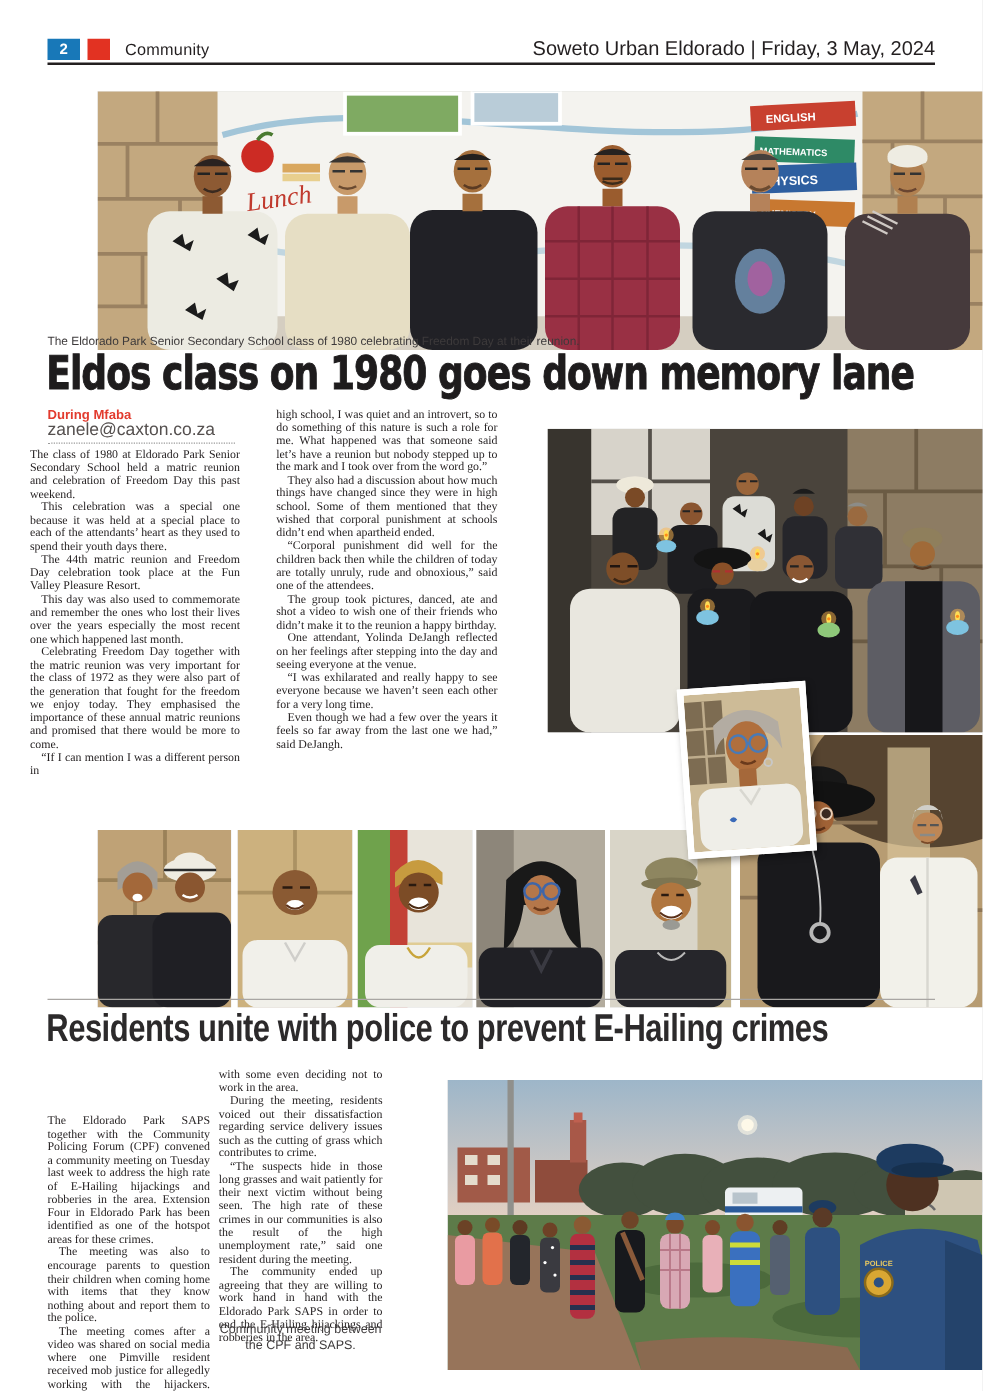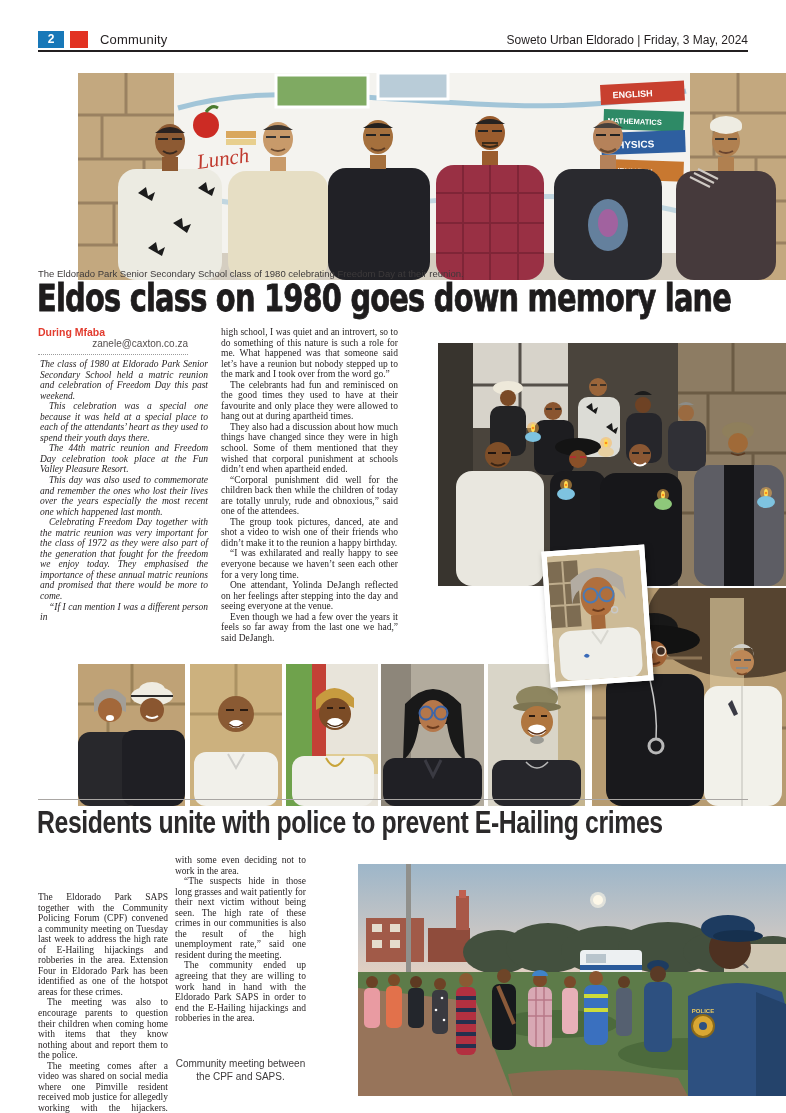--- a/index.html
+++ b/index.html
@@ -5,21 +5,21 @@
   html,body{margin:0;padding:0;background:#e9e9e9;}
   .page{position:relative;width:786px;height:1113px;background:#ffffff;overflow:hidden;
         font-family:"Liberation Sans",sans-serif;color:#231f20;}
   .abs{position:absolute;}
 
   
   .pagenum{left:38px;top:31px;width:26px;height:17px;background:#1878b8;color:#fff;
            font-weight:bold;font-size:12px;text-align:center;line-height:17px;}
   .redbox{left:70px;top:31px;width:18px;height:17px;background:#e23222;}
   .section{left:100px;top:31px;font-size:13px;font-weight:normal;letter-spacing:0.2px;line-height:17px;}
-  .masthead{right:38px;top:33px;font-size:12px;line-height:14px;color:#231f20;}
+  .masthead{right:38px;top:33px;font-size:16px;line-height:14px;color:#231f20;}
   .rule-header{left:38px;top:50px;width:710px;height:2px;background:#231f20;}
 
   
   .photo{display:block;overflow:hidden;background:#ddd;}
   .photo svg{display:block;width:100%;height:100%;}
   .photo-top{left:38px;top:57px;width:710px;height:207px;}
   .photo-candles{left:398px;top:327px;width:350px;height:243px;}
   .photo-pair{left:552px;top:572px;width:196px;height:218px;}
   .photo-inset{left:506px;top:532px;width:93px;height:126px;background:#fff;border:5px solid #fff;
                transform:rotate(-4deg);box-shadow:2px 3px 6px rgba(0,0,0,.35);z-index:5;}
@@ -38,27 +38,27 @@
   .headline{white-space:nowrap;transform-origin:left top;color:#1e1c1d;}
   .headline1{left:37px;top:280px;font-family:"DejaVu Sans",sans-serif;font-weight:700;
              font-size:37px;line-height:38px;letter-spacing:-1px;transform:scaleX(.78);
              -webkit-text-stroke:0.8px #1e1c1d;}
   .headline2{left:37px;top:806px;font-family:"Liberation Sans",sans-serif;font-weight:700;
              font-size:31px;line-height:34px;letter-spacing:-0.5px;transform:scaleX(.8);
              color:#2c2a2b;}
 
   .byline{left:38px;top:326px;width:150px;border-bottom:1px dotted #9b9b9b;padding-bottom:5px;}
   .byline .name{color:#e23b2e;font-weight:bold;font-size:10.5px;line-height:12px;}
-  .byline .email{color:#55504f;font-size:10px;line-height:11px;text-align:right;}
+  .byline .email{color:#55504f;font-size:14px;line-height:11px;}
 
   .col{font-family:"Liberation Serif",serif;font-size:9.5px;line-height:10.55px;
        text-align:justify;color:#211d1e;}
   .col p{margin:0;text-indent:9px;}
   .col p:first-child{text-indent:0;}
-  .a1c1{left:40px;top:359px;width:168px;font-style:italic;}
+  .a1c1{left:24px;top:359px;width:168px;}
   .a1c2{left:221px;top:327px;width:177px;font-family:Liberation Serif, serif;}
   .a2c1{left:38px;top:848px;width:130px;margin-top:44px;}
   .a2c2{left:175px;top:855px;width:131px;}
 
   .rule-mid{left:38px;top:799px;width:710px;height:1px;background:#a9a6a3;}
 </style>
 </head>
 <body>
 
 <div class="page">
@@ -169,26 +169,25 @@
   <div class="abs col a1c1">
       <p>The class of 1980 at Eldorado Park Senior Secondary School held a matric reunion and celebration of Freedom Day this past weekend.</p>
       <p>This celebration was a special one because it was held at a special place to each of the attendants’ heart as they used to spend their youth days there.</p>
       <p>The 44th matric reunion and Freedom Day celebration took place at the Fun Valley Pleasure Resort.</p>
       <p>This day was also used to commemorate and remember the ones who lost their lives over the years especially the most recent one which happened last month.</p>
       <p>Celebrating Freedom Day together with the matric reunion was very important for the class of 1972 as they were also part of the generation that fought for the freedom we enjoy today. They emphasised the importance of these annual matric reunions and promised that there would be more to come.</p>
       <p>“If I can mention I was a different person in</p>
     </div>
   <div class="abs col a1c2">
       <p>high school, I was quiet and an introvert, so to do something of this nature is such a role for me. What happened was that someone said let’s have a reunion but nobody stepped up to the mark and I took over from the word go.”</p>
-      <p>The celebrants had fun and reminisced on the good times they used to have at their favourite and only place they were allowed to hang out at during apartheid times.</p>
       <p>They also had a discussion about how much things have changed since they were in high school. Some of them mentioned that they wished that corporal punishment at schools didn’t end when apartheid ended.</p>
       <p>“Corporal punishment did well for the children back then while the children of today are totally unruly, rude and obnoxious,” said one of the attendees.</p>
       <p>The group took pictures, danced, ate and shot a video to wish one of their friends who didn’t make it to the reunion a happy birthday.</p>
+      <p>One attendant, Yolinda DeJangh reflected on her feelings after stepping into the day and seeing everyone at the venue.</p>
       <p>“I was exhilarated and really happy to see everyone because we haven’t seen each other for a very long time.</p>
-      <p>One attendant, Yolinda DeJangh reflected on her feelings after stepping into the day and seeing everyone at the venue.</p>
       <p>Even though we had a few over the years it feels so far away from the last one we had,” said DeJangh.</p>
     </div>
 
   <figure class="abs photo photo-candles" aria-label="Reunion attendees holding cupcakes with lit birthday candles">
     <svg viewBox="0 0 350 243" preserveAspectRatio="none">
       <rect width="350" height="243" fill="#4a443c"></rect>
       <rect x="0" y="0" width="35" height="243" fill="#38342e"></rect>
       <rect x="240" y="0" width="110" height="243" fill="#8d7c63"></rect>
       <path d="M240,50 H350 M240,110 H350 M240,170 H350 M295,0 V50 M270,50 V110 M315,110 V170" stroke="#6b5b44" stroke-width="3" fill="none"></path>
       <rect x="35" y="0" width="95" height="85" fill="#d7d3ca"></rect>
@@ -392,20 +391,21 @@
 
   <h2 class="abs headline headline2" style="margin:0;">Residents unite with police to prevent E-Hailing crimes</h2>
 
   <div class="abs col a2c1">
       <p>The Eldorado Park SAPS together with the Community Policing Forum (CPF) convened a community meeting on Tuesday last week to address the high rate of E-Hailing hijackings and robberies in the area. Extension Four in Eldorado Park has been identified as one of the hotspot areas for these crimes.</p>
       <p>The meeting was also to encourage parents to question their children when coming home with items that they know nothing about and report them to the police.</p>
       <p>The meeting comes after a video was shared on social media where one Pimville resident received mob justice for allegedly working with the hijackers. Concerns over the safety of E-Hailing drivers in Eldorado Park has been ongoing for years</p>
     </div>
   <div class="abs col a2c2">
       <p>with some even deciding not to work in the area.</p>
+      <p>During the meeting, residents voiced out their dissatisfaction regarding service delivery issues such as the cutting of grass which contributes to crime.</p>
       <p>“The suspects hide in those long grasses and wait patiently for their next victim without being seen. The high rate of these crimes in our communities is also the result of the high unemployment rate,” said one resident during the meeting.</p>
       <p>The community ended up agreeing that they are willing to work hand in hand with the Eldorado Park SAPS in order to end the E-Hailing hijackings and robberies in the area.</p>
     </div>
   <div class="abs caption caption2">Community meeting between the CPF and SAPS.</div>
 
   <figure class="abs photo photo-meeting" aria-label="Residents and SAPS officers gathered outdoors at dusk for a community meeting">
     <svg viewBox="0 0 428 232" preserveAspectRatio="none">
       <defs>
         <linearGradient id="sky" x1="0" y1="0" x2="0" y2="1">
           <stop offset="0" stop-color="#9db6c9"></stop>

